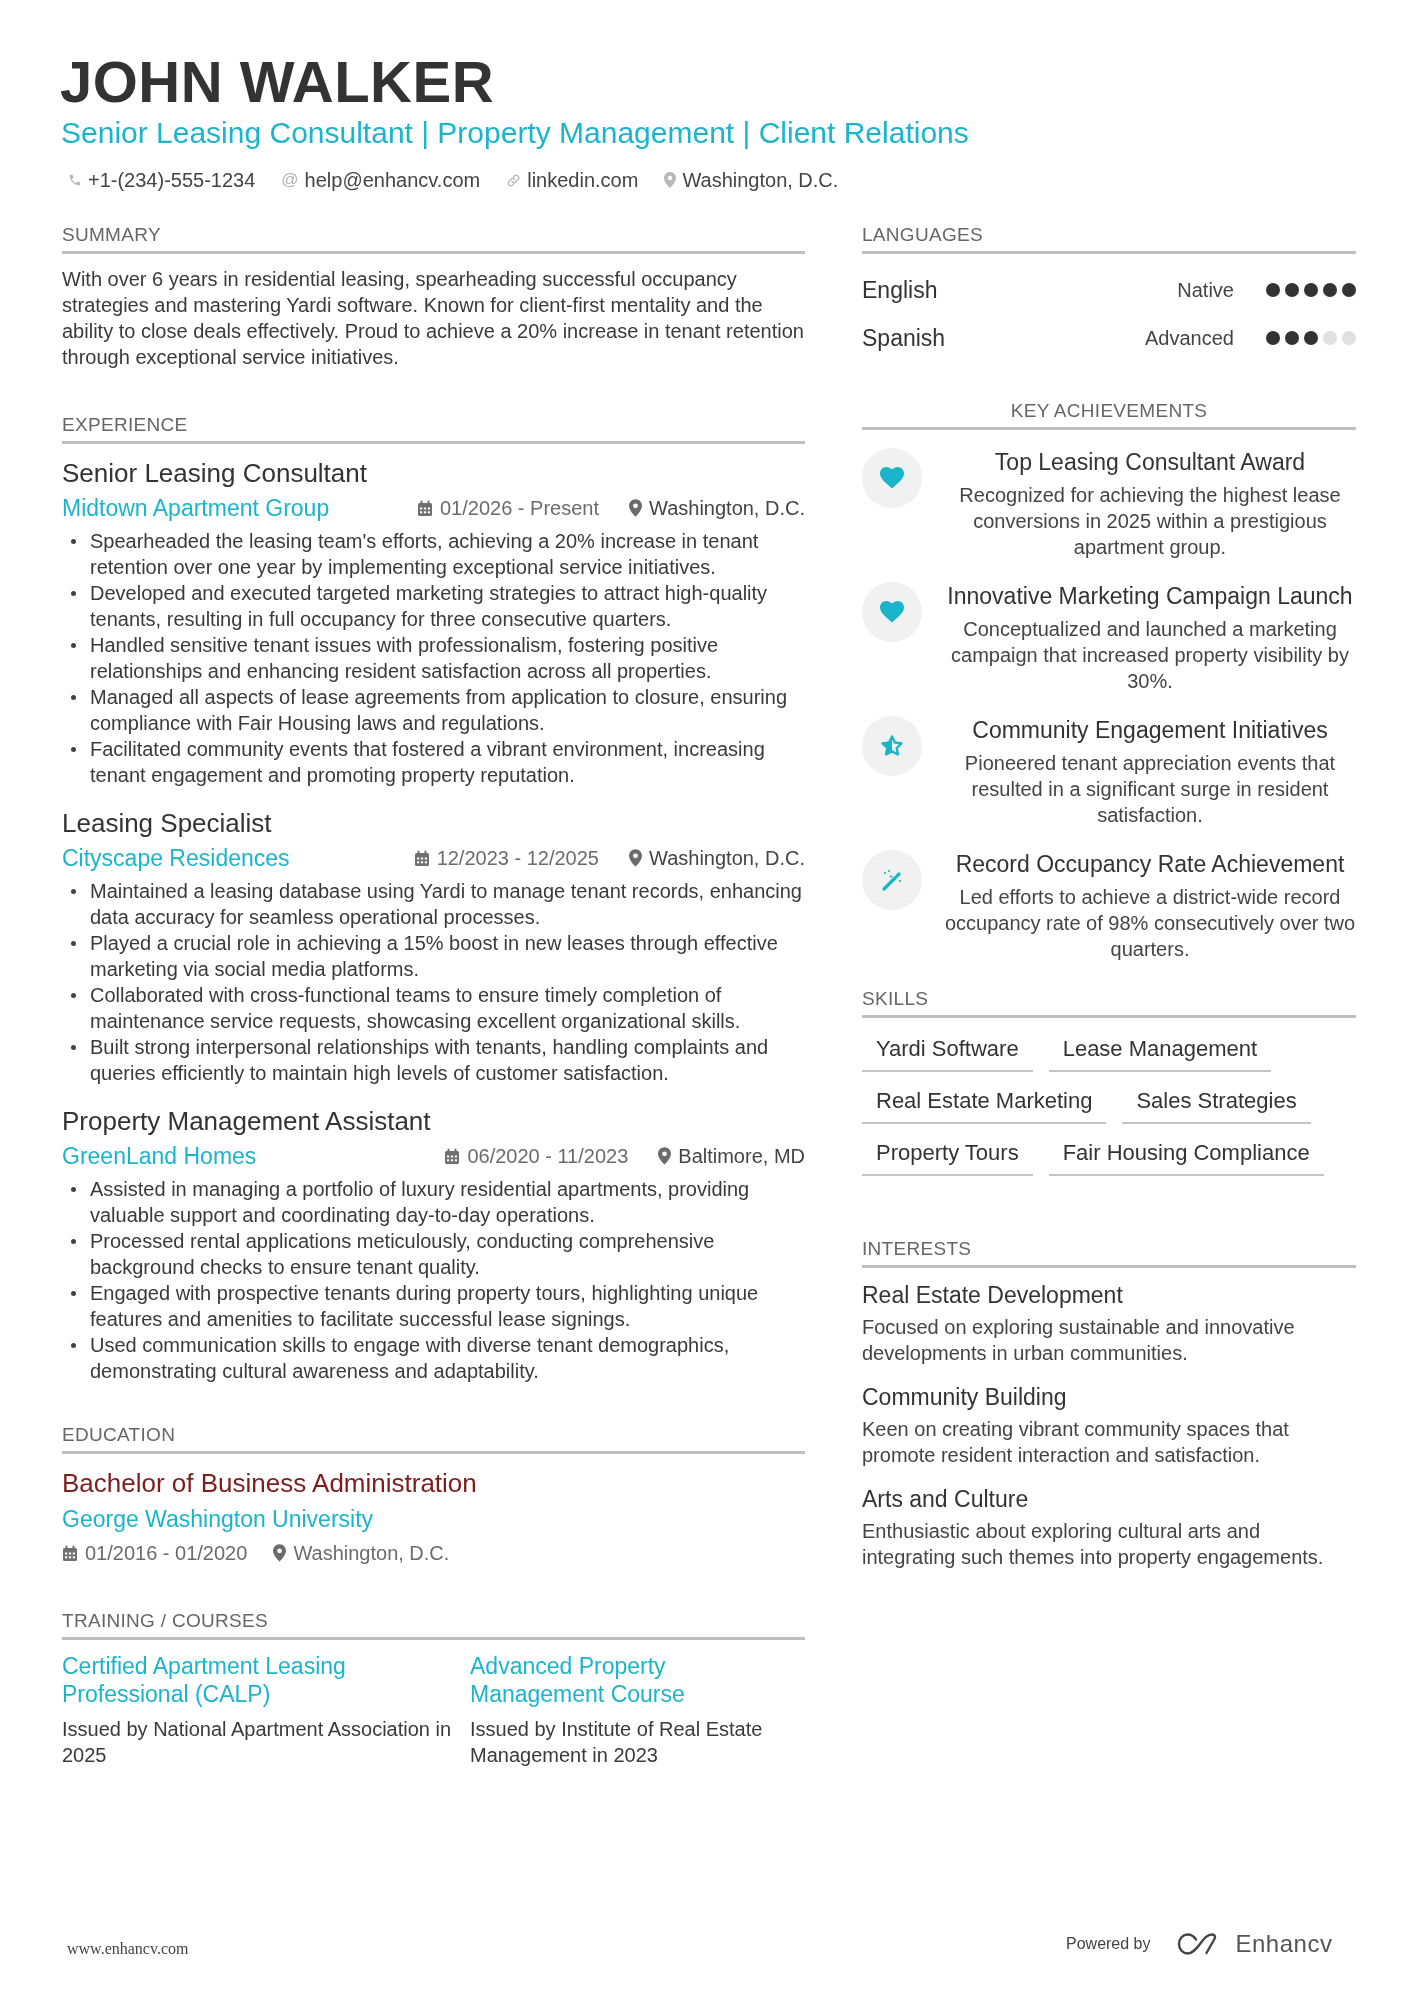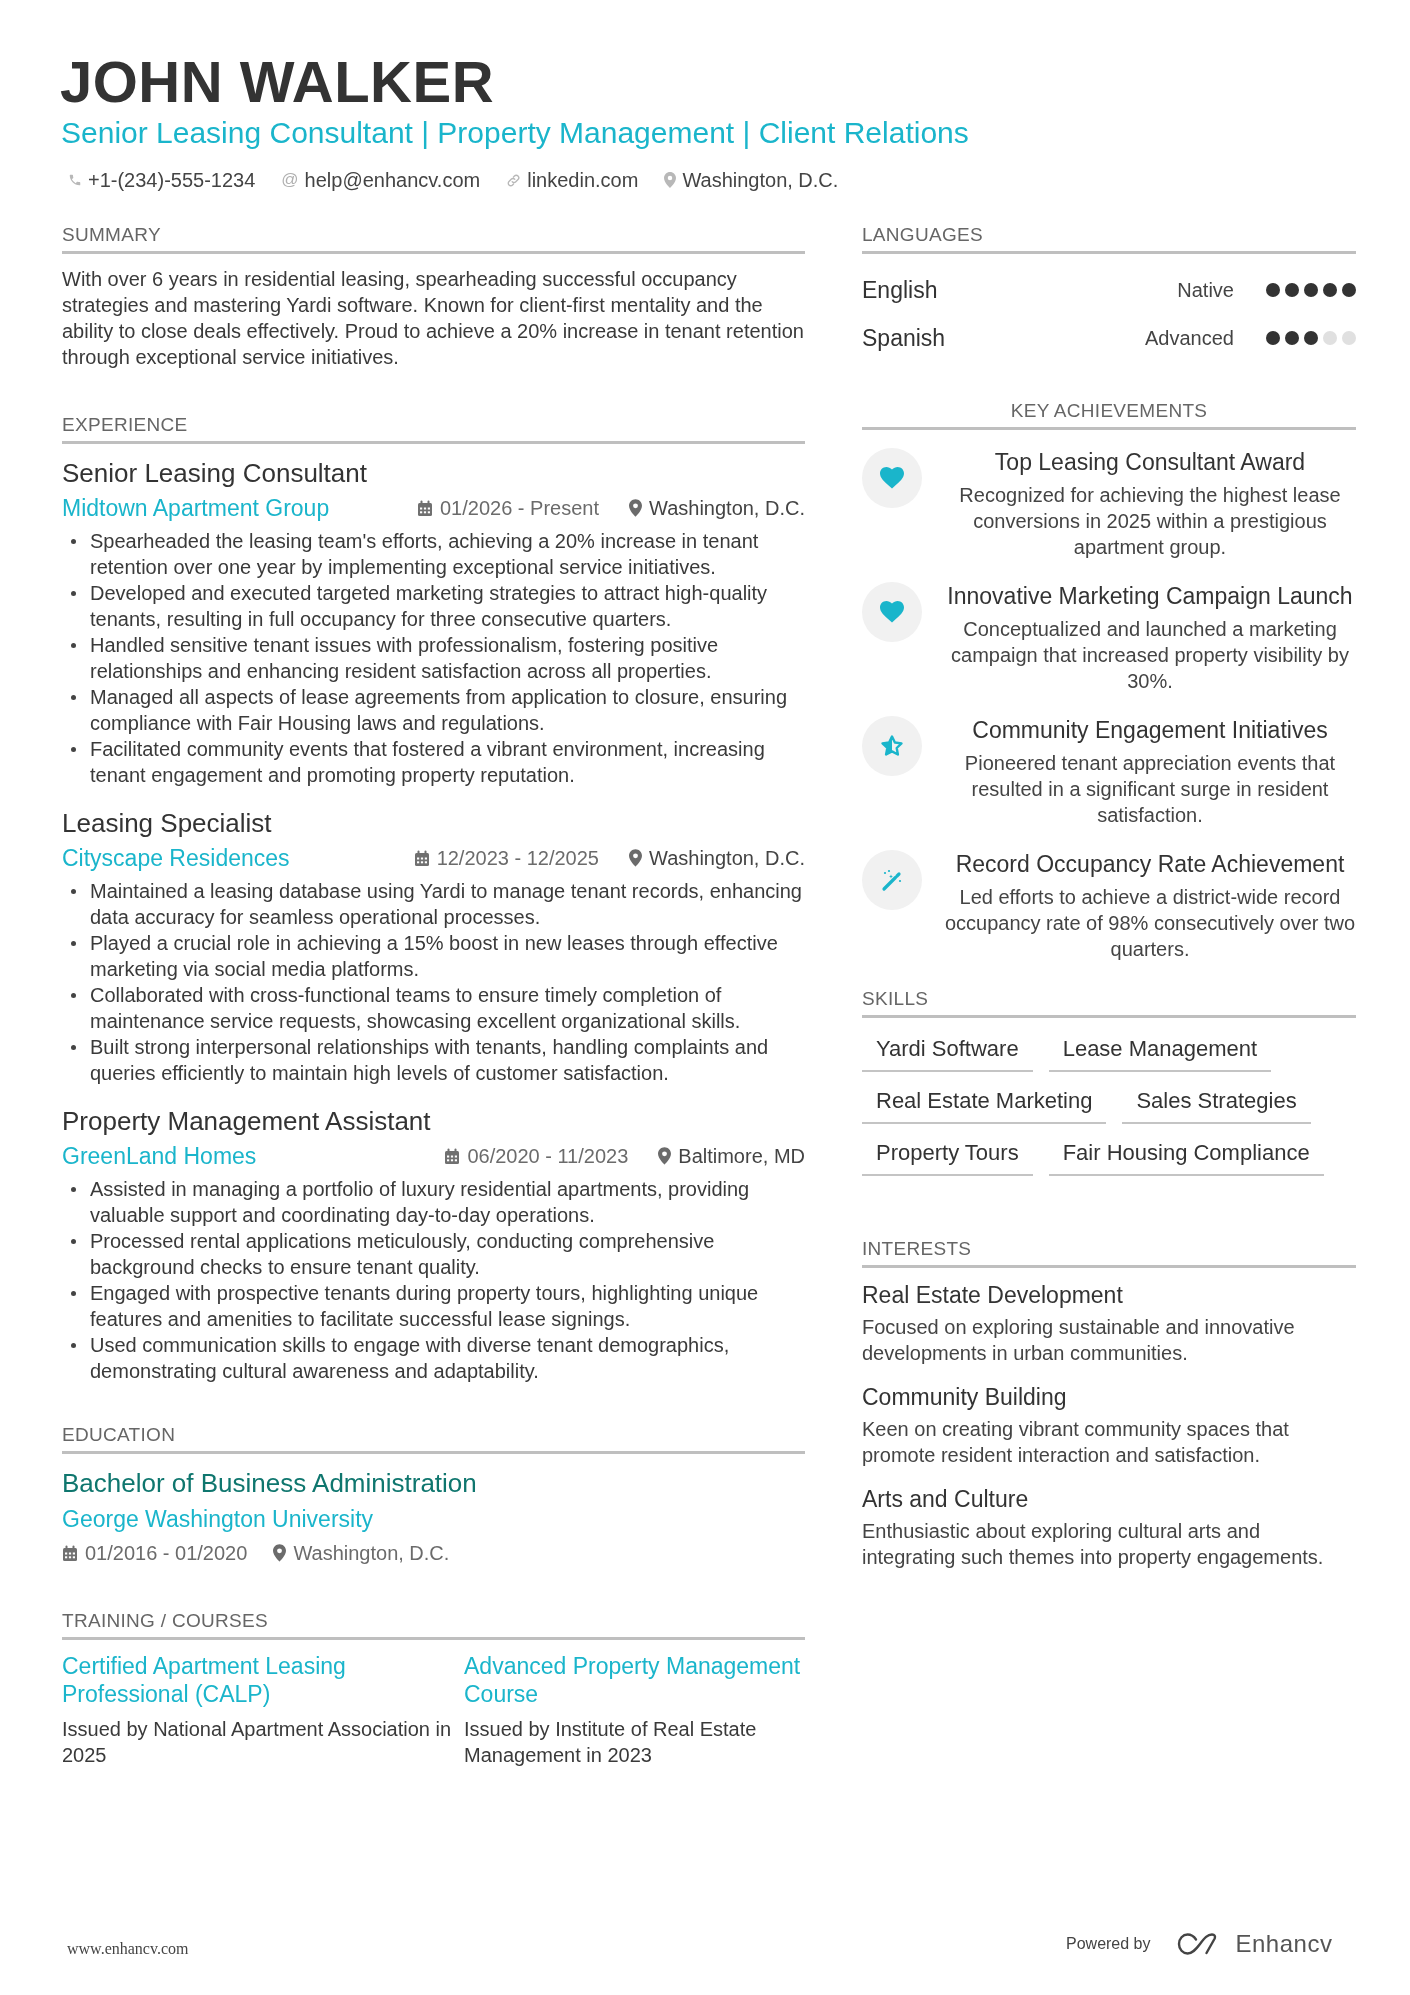--- a/index.html
+++ b/index.html
@@ -59,26 +59,26 @@
   .bullets { list-style: none; margin-top: 2px; }
   .bullets li {
     position: relative; padding-left: 28px; font-size: 20px; line-height: 26px; color: #3a3a3a;
   }
   .bullets li::before {
     content: ""; position: absolute; left: 9px; top: 11px; width: 5px; height: 5px;
     border-radius: 50%; background: #444444;
   }
 
   
-  .edu-degree { font-size: 26px; line-height: 34px; color: #0f766e; margin-top: 4px; }
+  .edu-degree { font-size: 26px; line-height: 34px; color: #7f1d1d; margin-top: 4px; }
   .edu-school { font-size: 23px; line-height: 34px; color: #1ab5cb; margin-top: 2px; }
   .edu-meta { display: flex; align-items: center; gap: 26px; font-size: 20px; line-height: 30px; color: #6b6b6b; margin-top: 2px; }
 
   
-  .training-grid { display: grid; grid-template-columns: 392px 1fr; column-gap: 10px; margin-top: 6px; }
+  .training-grid { display: grid; grid-template-columns: 392px 1fr; column-gap: 16px; margin-top: 6px; }
   .course-title { font-size: 23px; line-height: 28px; color: #1ab5cb; }
   .course-desc { font-size: 20px; line-height: 26px; color: #3a3a3a; margin-top: 8px; }
 
   
   .lang-row { display: flex; align-items: center; justify-content: space-between; height: 48px; }
   .lang-name { font-size: 23px; color: #333333; }
   .lang-right { display: flex; align-items: center; gap: 32px; }
   .lang-level { font-size: 20px; color: #444444; }
   .dots { display: flex; gap: 5px; }
   .dot { width: 14px; height: 14px; border-radius: 50%; background: #333333; }

